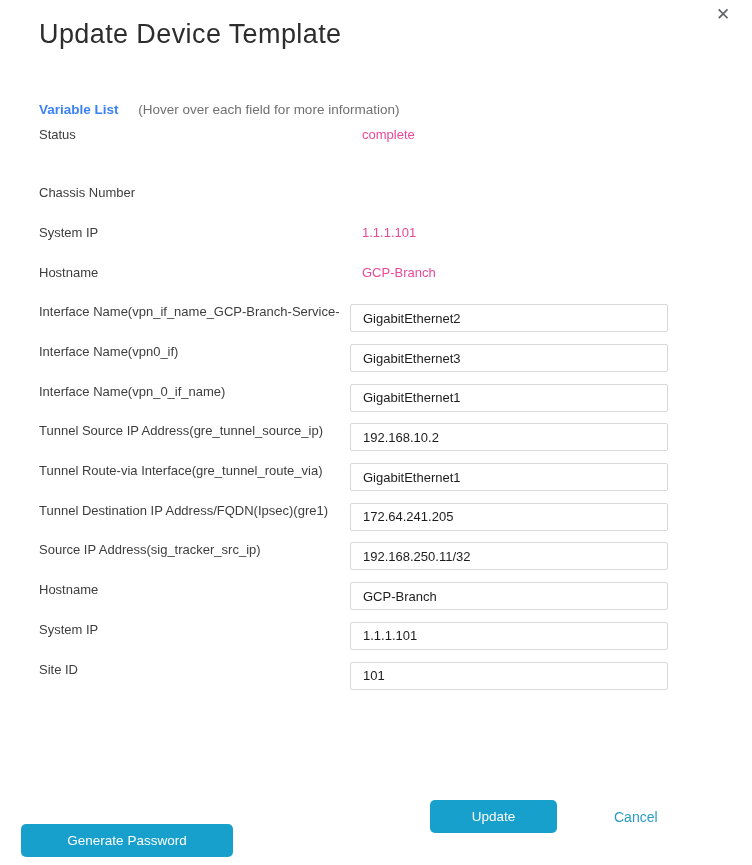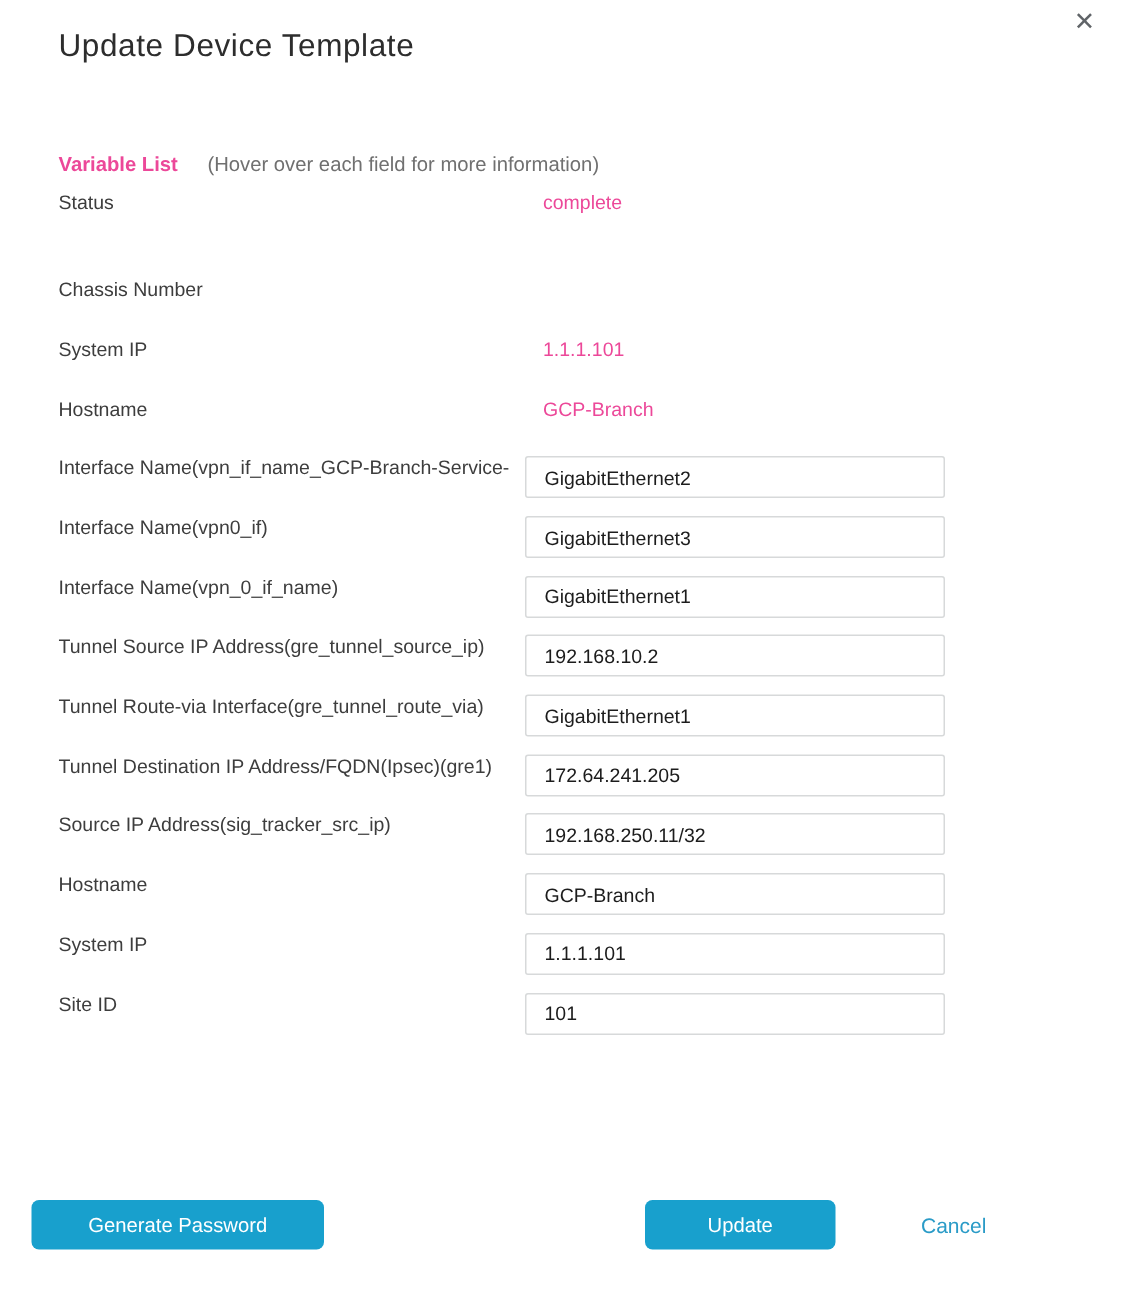--- a/index.html
+++ b/index.html
@@ -16,61 +16,61 @@
   .close {
     position: absolute; top: 4px; right: 18px;
     width: 22px; height: 22px;
     font-size: 17px; line-height: 22px; text-align: center;
     color: #606468; font-weight: 300;
     cursor: pointer; user-select: none;
   }
 
   .title {
     position: absolute; top: 19px; left: 39px;
-    font-size: 21px; font-weight: 300; letter-spacing: 0.4px;
+    font-size: 27px; font-weight: 300; letter-spacing: 0.4px;
     color: #2d2d2d; white-space: nowrap;
   }
 
   .section-head {
     position: absolute; top: 102px; left: 39px;
     font-size: 13.5px; white-space: nowrap;
   }
-  .section-head .heading { font-weight: bold; color: #ec4899; }
+  .section-head .heading { font-weight: bold; color: #3b82f6; }
   .section-head .hint { color: #707070; font-weight: 400; margin-left: 16px; }
 
   .rows { position: absolute; top: 127px; left: 39px; width: 629px; }
   .row { display: flex; height: 39.7px; }
   .row.gap-top { margin-top: 18.6px; }
   .label {
     flex: 0 0 311px; max-width: 311px;
     font-size: 13px; color: #3d3d3d;
     white-space: nowrap; overflow: hidden;
   }
   .value {
     font-size: 13px; color: #ec4899;
     padding-left: 12px; white-space: nowrap;
   }
   .field {
-    width: 280px; height: 28px;
+    width: 318px; height: 28px;
     border: 1px solid #d7d9da; border-radius: 2px;
     padding: 0 12px;
     font-family: "Liberation Sans", sans-serif;
     font-size: 13px; color: #1c1c1c;
     background: #ffffff; outline: none;
   }
 
   .footer { position: absolute; top: 800px; left: 0; width: 752px; height: 33px; }
   .btn {
     position: absolute; top: 0; height: 33px;
     border: none; border-radius: 5px;
     background: var(--accent, #18a0cd);
     color: #ffffff; font-family: "Liberation Sans", sans-serif;
     font-size: 13.5px; cursor: pointer;
   }
-  .btn-generate { left: 21px; width: 195px; }
+  .btn-generate { left: 21px; width: 212px; margin-top: 24px; }
   .btn-update { left: 430px; width: 127px; }
   .cancel-link {
     position: absolute; top: 0; left: 614px; height: 33px;
     display: inline-flex; align-items: center;
     color: var(--cancel, #2a9bc7); font-size: 14px;
     text-decoration: none; cursor: pointer;
   }
 </style>
 </head>
 <body style="--accent: #18a0cd; --cancel: #2a9bc7;">

